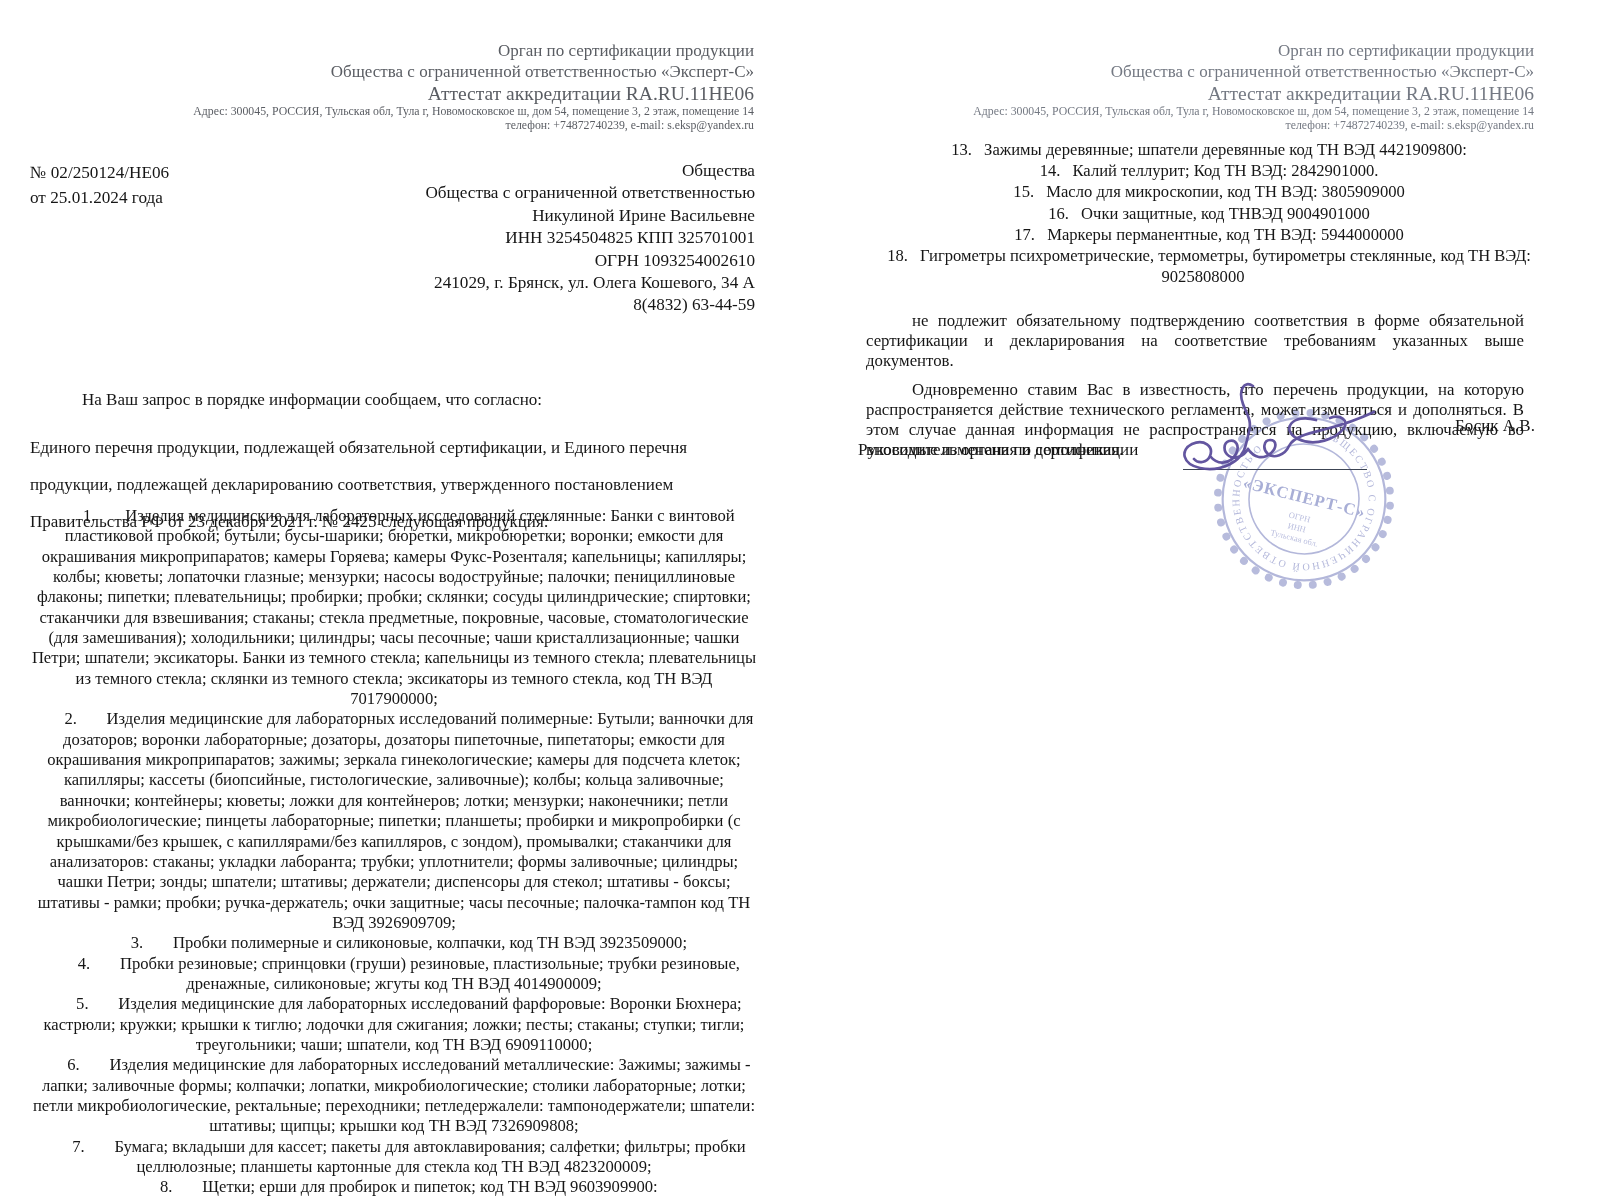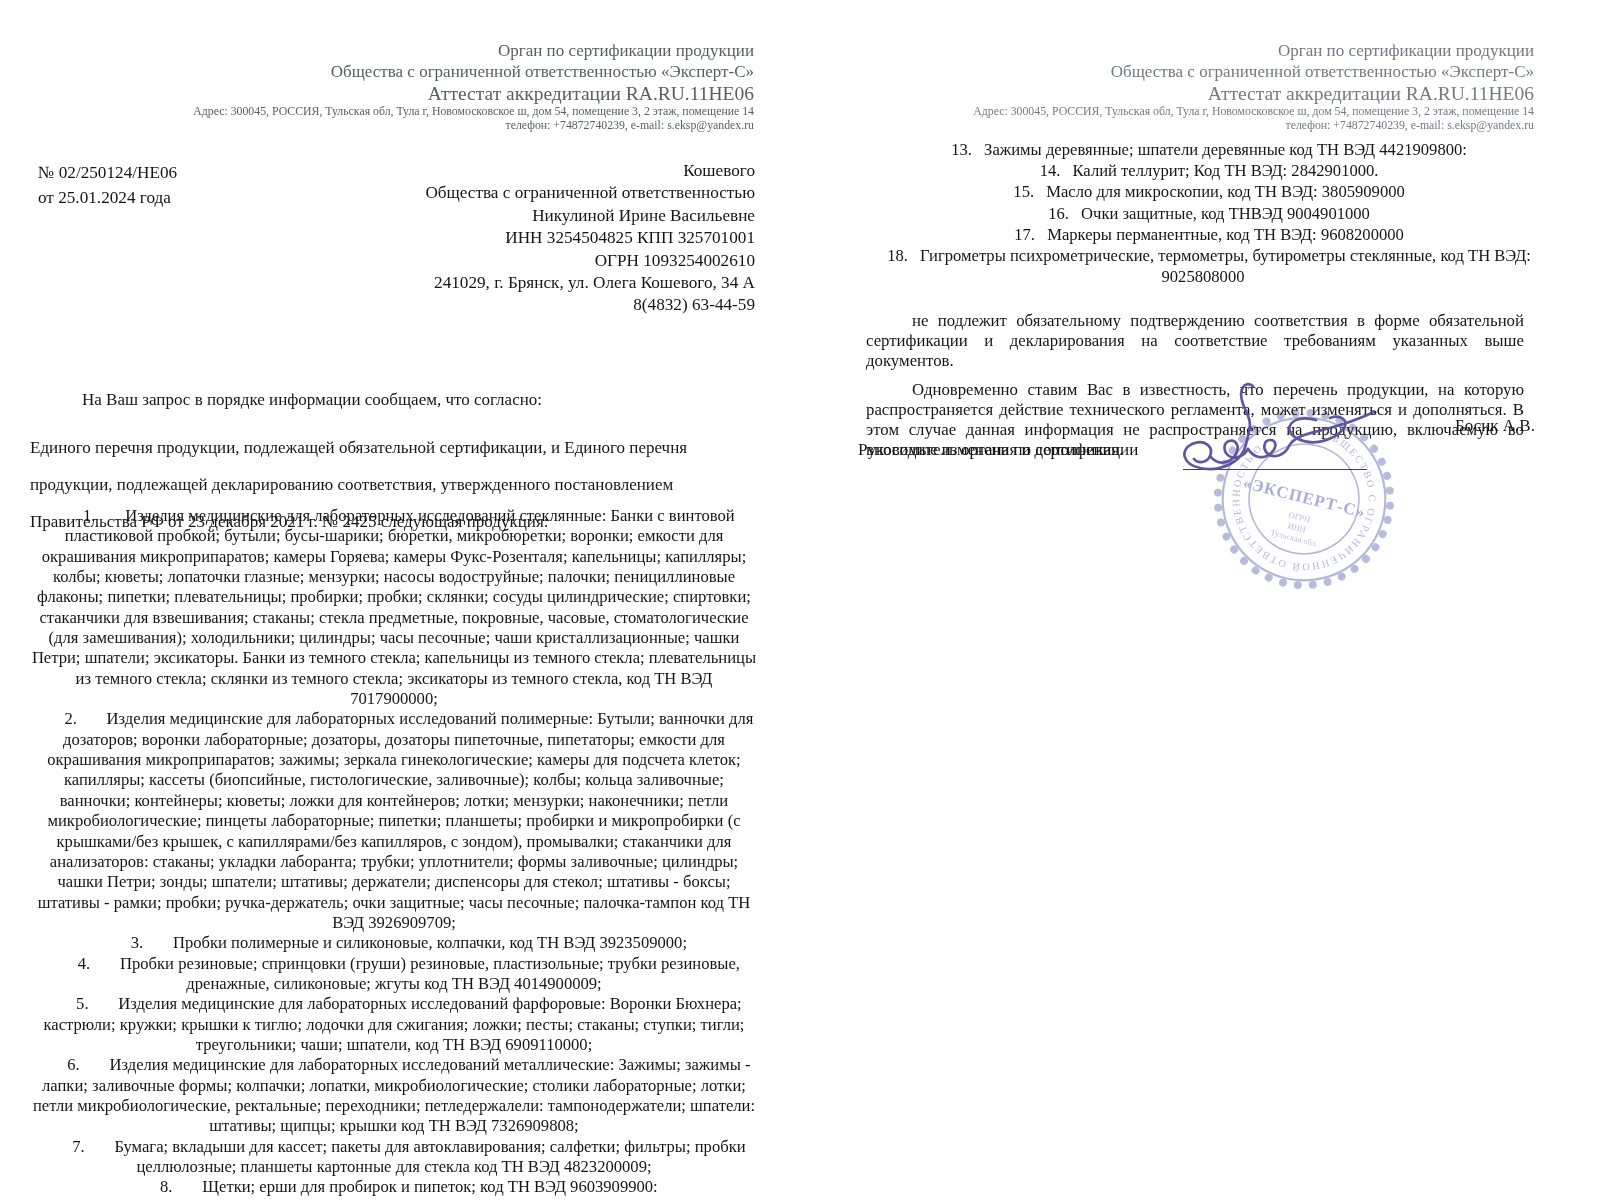--- a/index.html
+++ b/index.html
@@ -8,21 +8,21 @@
     font-family:"Liberation Serif","DejaVu Serif",serif;color:#161616;overflow:hidden;
   }
   
   .hdr{position:absolute;text-align:right;}
   .hdr1{left:30px;top:40px;width:724px;color:#5a5d63;}
   .hdr2{left:858px;top:40px;width:676px;color:#747983;}
   .hdr .h1{font-size:17px;line-height:21px;}
   .hdr .h3{font-size:19.5px;line-height:23px;}
   .hdr .small{font-size:11.8px;line-height:13.5px;}
   
-  #refblock{position:absolute;left:30px;top:160px;font-size:17.2px;line-height:25px;margin-left:8px;}
+  #refblock{position:absolute;left:30px;top:160px;font-size:17.2px;line-height:25px;}
   #addressee{position:absolute;left:300px;top:160px;width:455px;text-align:right;
              font-size:17.2px;line-height:22.4px;}
   #intro{position:absolute;left:30px;top:390px;width:724px;font-size:17px;text-indent:52px;}
   #lead{position:absolute;left:30px;top:429px;width:724px;font-size:17px;line-height:37px;}
   #list1{position:absolute;left:30px;top:506px;width:728px;font-size:16.6px;line-height:20.35px;}
   #list1 .num{display:inline-block;width:72px;}
   
   #list2{position:absolute;left:858px;top:139px;width:690px;font-size:16.6px;line-height:21.2px;}
   #list2 .num{display:inline-block;width:45px;}
   #paras{position:absolute;left:858px;top:303px;width:674px;z-index:2;}
@@ -47,21 +47,21 @@
     <div class="small">Адрес: 300045, РОССИЯ, Тульская обл, Тула г, Новомосковское ш, дом 54, помещение 3, 2 этаж, помещение 14</div>
     <div class="small">телефон: +74872740239, e-mail: s.eksp@yandex.ru</div>
   </div>
 
   <div id="refblock">
     <div>№ 02/250124/НЕ06</div>
     <div>от 25.01.2024 года</div>
   </div>
 
   <div id="addressee">
-    <div>Кошевого</div>
+    <div>Общества</div>
     <div>Общества с ограниченной ответственностью</div>
     <div>Никулиной Ирине Васильевне</div>
     <div>ИНН 3254504825 КПП 325701001</div>
     <div>ОГРН 1093254002610</div>
     <div>241029, г. Брянск, ул. Олега Кошевого, 34 А</div>
     <div>8(4832) 63-44-59</div>
   </div>
 
   <div id="intro">На Ваш запрос в порядке информации сообщаем, что согласно:</div>
   <div id="lead">Единого перечня продукции, подлежащей обязательной сертификации, и Единого перечня продукции, подлежащей декларированию соответствия, утвержденного постановлением Правительства РФ от 23 декабря 2021 г. № 2425 следующая продукция:</div>
@@ -85,21 +85,21 @@
     <div class="h3">Аттестат аккредитации RA.RU.11HE06</div>
     <div class="small">Адрес: 300045, РОССИЯ, Тульская обл, Тула г, Новомосковское ш, дом 54, помещение 3, 2 этаж, помещение 14</div>
     <div class="small">телефон: +74872740239, e-mail: s.eksp@yandex.ru</div>
   </div>
 
   <div id="list2">
     <div class="li"><span class="num">13.</span><span>Зажимы деревянные; шпатели деревянные код ТН ВЭД 4421909800:</span></div>
     <div class="li"><span class="num">14.</span><span>Калий теллурит; Код ТН ВЭД: 2842901000.</span></div>
     <div class="li"><span class="num">15.</span><span>Масло для микроскопии, код ТН ВЭД: 3805909000</span></div>
     <div class="li"><span class="num">16.</span><span>Очки защитные, код ТНВЭД 9004901000</span></div>
-    <div class="li"><span class="num">17.</span><span>Маркеры перманентные, код ТН ВЭД: 9608200000</span></div>
+    <div class="li"><span class="num">17.</span><span>Маркеры перманентные, код ТН ВЭД: 5944000000</span></div>
     <div class="li"><span class="num">18.</span><span>Гигрометры психрометрические, термометры, бутирометры стеклянные, код ТН ВЭД: 9025808000</span></div>
   </div>
 
   <div id="paras">
     <p>не подлежит обязательному подтверждению соответствия в форме обязательной сертификации и декларирования на соответствие требованиям указанных выше документов.</p>
     <p>Одновременно ставим Вас в известность, что перечень продукции, на которую распространяется действие технического регламента, может изменяться и дополняться. В этом случае данная информация не распространяется на продукцию, включаемую во вносимые изменения и дополнения.</p>
   </div>
 
   <div id="sig-role">Руководитель органа по сертификации</div>
   <div id="sig-line"></div>

